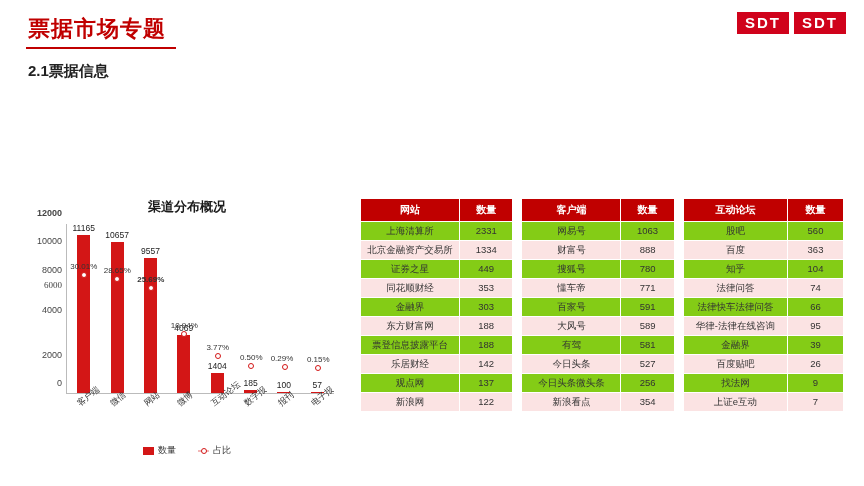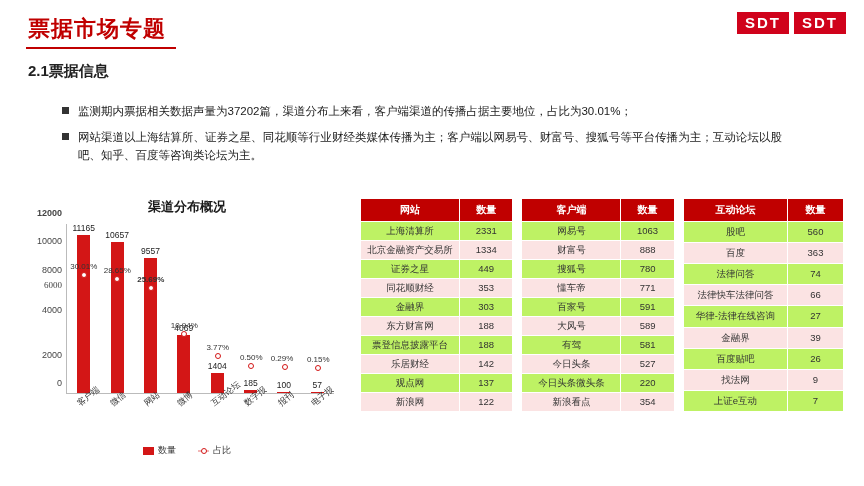--- a/index.html
+++ b/index.html
@@ -241,21 +241,21 @@
     padding: 4px 2px;
     border: 1px solid #ffffff;
     text-align: center;
   }
   table.rank td {
     font-size: 9.5px;
     color: #333;
     padding: 3px 2px;
     border: 1px solid #ffffff;
     text-align: center;
-    background: #bef264;
+    background: #84cc16;
     line-height: 12px;
   }
   table.rank tr:nth-child(even) td { background: #fbe3e3; }
   .tbl-0 { width: 156px; }
   .tbl-1 { width: 156px; }
   .tbl-2 { width: 164px; }
   .col-name { width: 66%; }
   .col-num  { width: 34%; }
 </style>
 </head>
@@ -267,30 +267,20 @@
     <div class="page-title">票据市场专题</div>
     <div class="title-underline"></div>
     <div class="logo-wrap">
       <div class="logo-box">SDT</div>
       <div class="logo-box second">SDT</div>
     </div>
   </div>
 
   <div class="section-heading">2.1票据信息</div>
 
-  <div class="bullets">
-    <div class="bullet">
-      <span class="bullet-marker"></span>
-      <span class="bullet-text">监测期内票据相关数据声量为37202篇，渠道分布上来看，客户端渠道的传播占据主要地位，占比为30.01%；</span>
-    </div>
-    <div class="bullet">
-      <span class="bullet-marker"></span>
-      <span class="bullet-text">网站渠道以上海结算所、证券之星、同花顺等行业财经类媒体传播为主；客户端以网易号、财富号、搜狐号等平台传播为主；互动论坛以股吧、知乎、百度等咨询类论坛为主。</span>
-    </div>
-  </div>
 
   <div class="chart-panel">
     <div class="chart-title">渠道分布概况</div>
     <div class="plot" id="plot">
       <div class="bars" id="bars">
           <div class="bar-slot">
             <div class="bar-value" style="bottom: 160.171px;">11165</div>
             <div class="bar" style="height: 158.171px;"></div>
           </div>
           <div class="bar-slot">
@@ -454,21 +444,21 @@
           <tr>
             <td class="col-name">有驾</td>
             <td class="col-num">581</td>
           </tr>
           <tr>
             <td class="col-name">今日头条</td>
             <td class="col-num">527</td>
           </tr>
           <tr>
             <td class="col-name">今日头条微头条</td>
-            <td class="col-num">220</td>
+            <td class="col-num">256</td>
           </tr>
           <tr>
             <td class="col-name">新浪看点</td>
             <td class="col-num">354</td>
           </tr>
         </tbody>
       </table>
       <table class="rank tbl-2">
         <thead>
           <tr>
@@ -479,30 +469,34 @@
         <tbody>
           <tr>
             <td class="col-name">股吧</td>
             <td class="col-num">560</td>
           </tr>
           <tr>
             <td class="col-name">百度</td>
             <td class="col-num">363</td>
           </tr>
           <tr>
+            <td class="col-name">知乎</td>
+            <td class="col-num">104</td>
+          </tr>
+          <tr>
             <td class="col-name">法律问答</td>
             <td class="col-num">74</td>
           </tr>
           <tr>
             <td class="col-name">法律快车法律问答</td>
             <td class="col-num">66</td>
           </tr>
           <tr>
             <td class="col-name">华律-法律在线咨询</td>
-            <td class="col-num">27</td>
+            <td class="col-num">95</td>
           </tr>
           <tr>
             <td class="col-name">金融界</td>
             <td class="col-num">39</td>
           </tr>
           <tr>
             <td class="col-name">百度贴吧</td>
             <td class="col-num">26</td>
           </tr>
           <tr>

